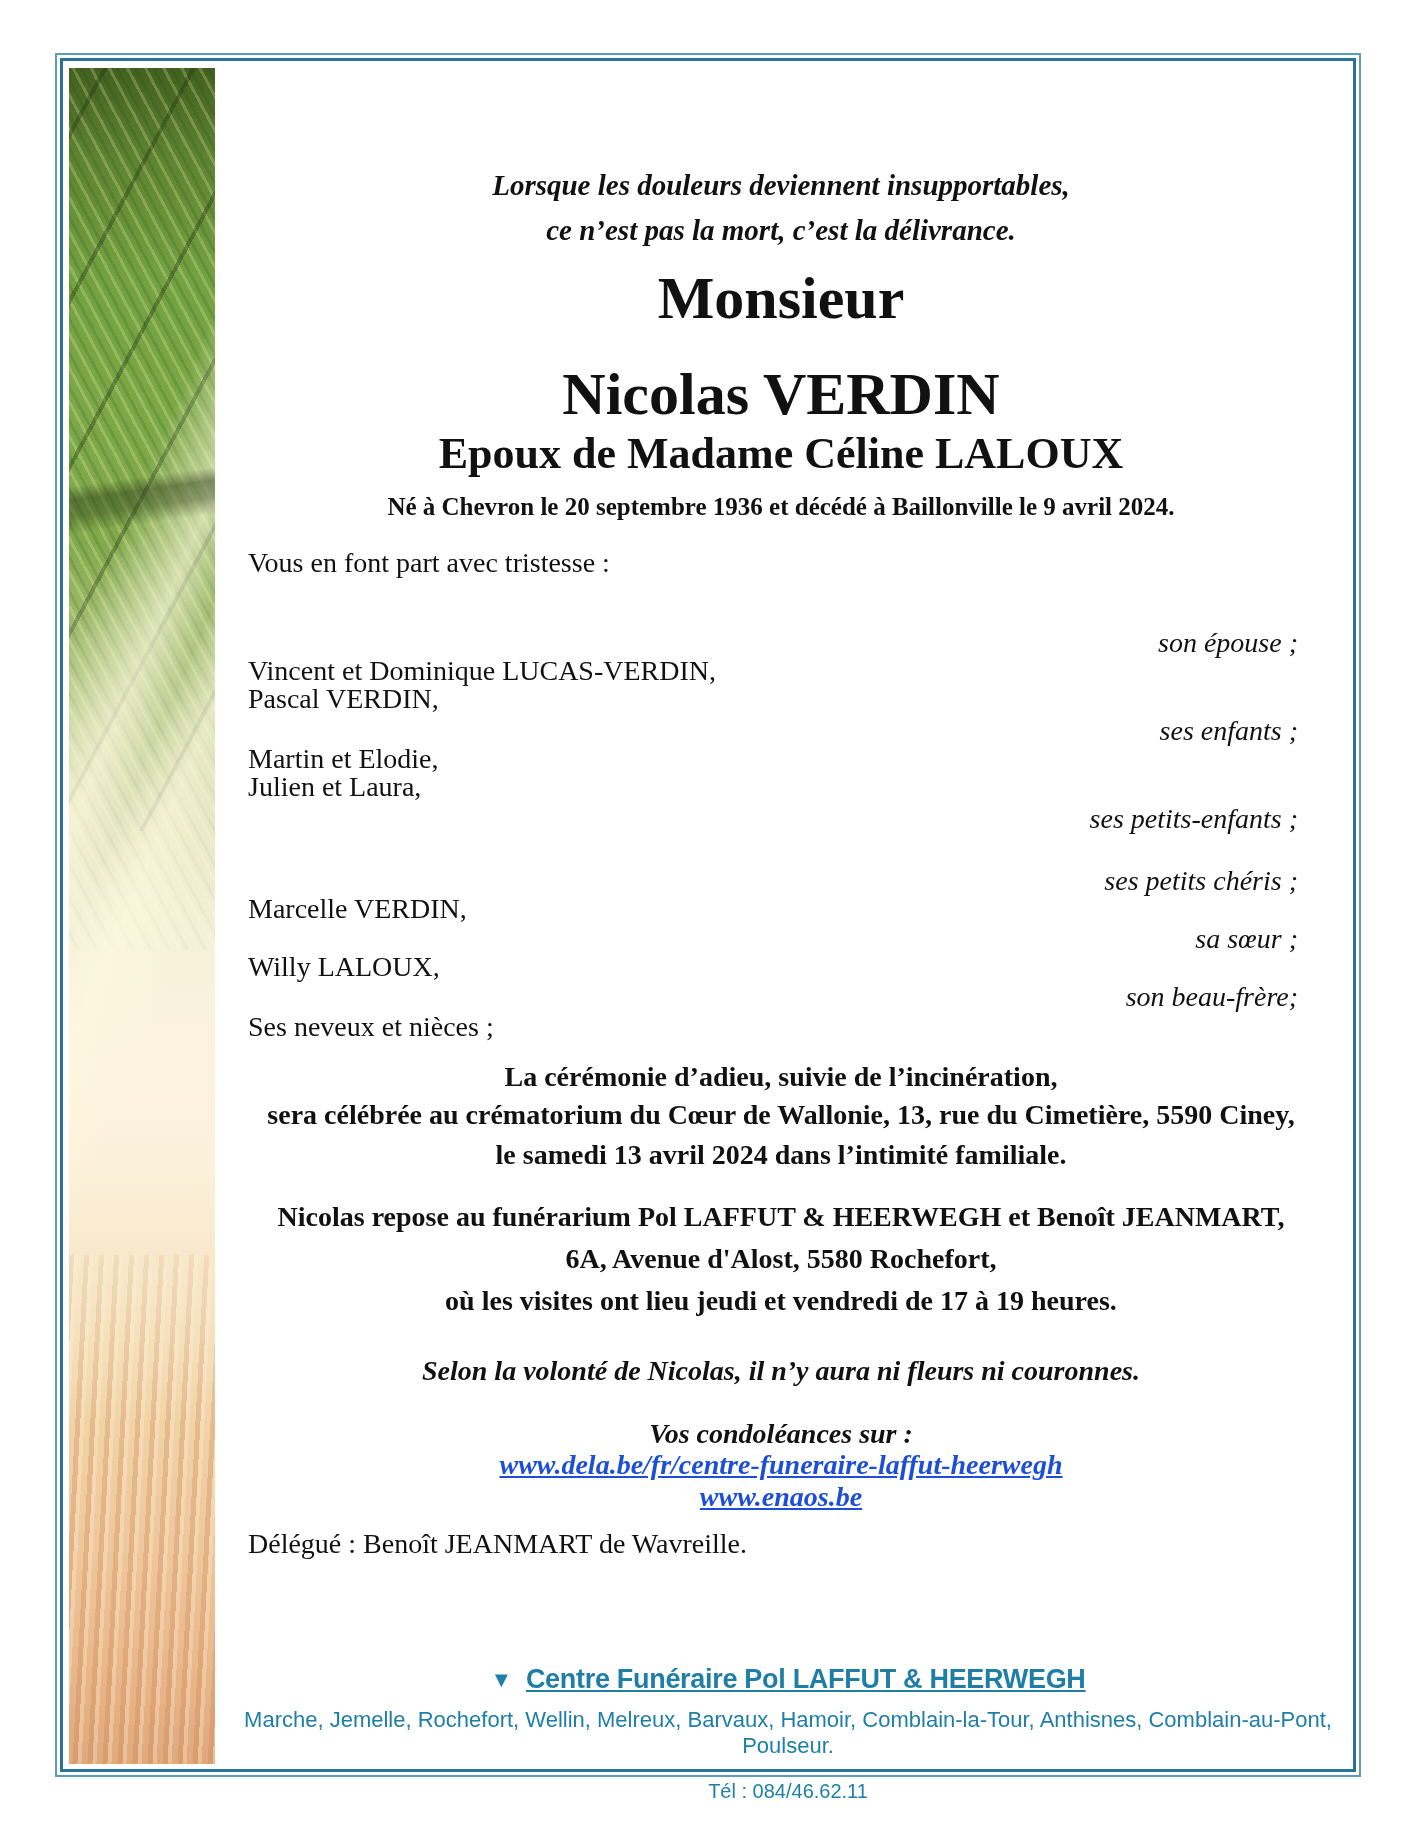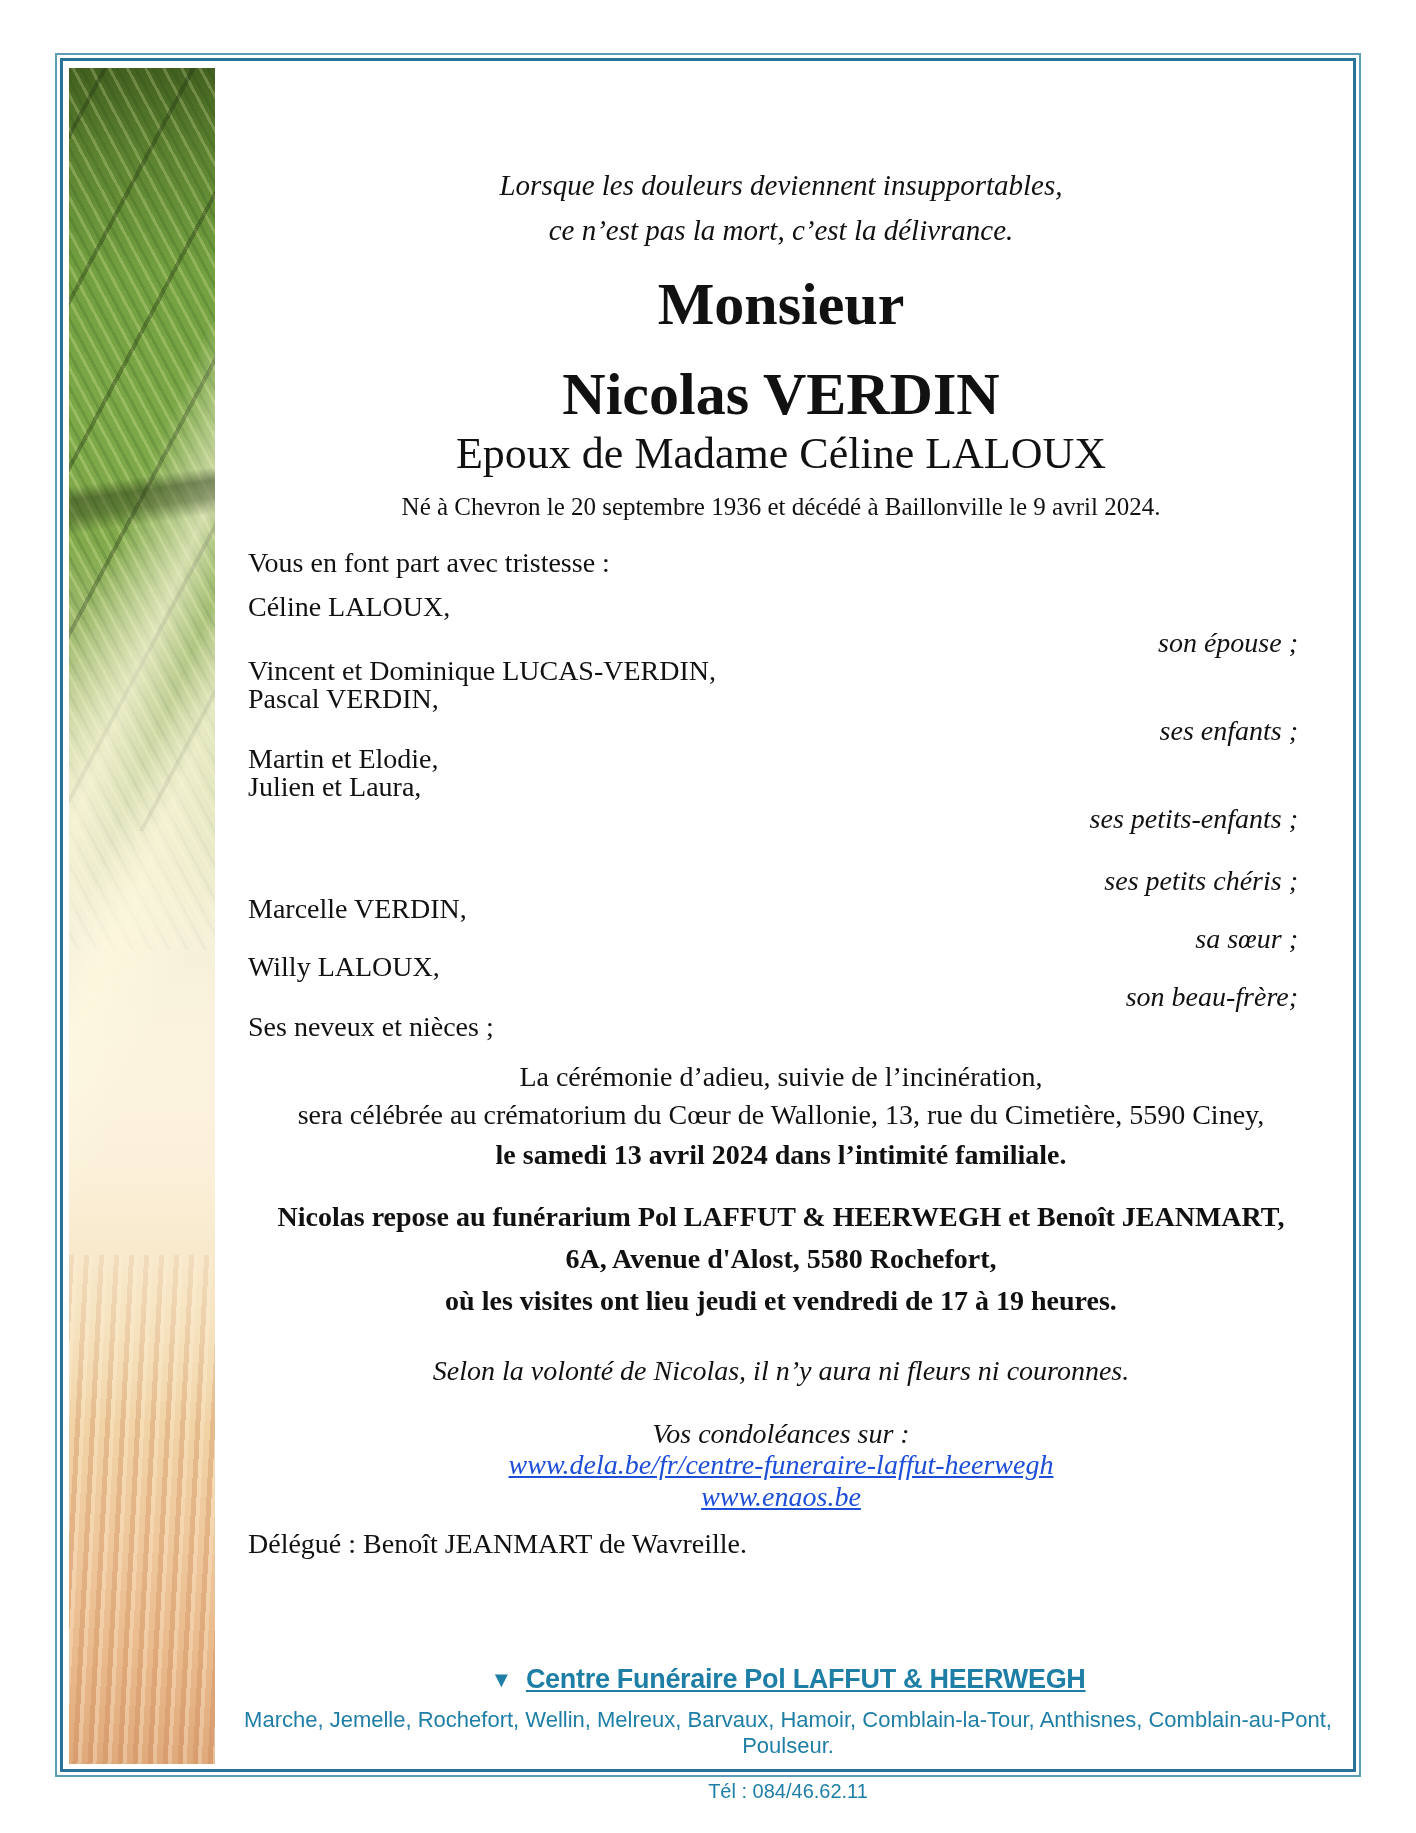--- a/index.html
+++ b/index.html
@@ -18,21 +18,21 @@
       linear-gradient(180deg, rgba(255,252,240,0) 28%, rgba(255,251,235,0.75) 50%, rgba(253,244,226,0.88) 60%, rgba(251,238,214,0.55) 70%, rgba(251,238,214,0) 80%),
       repeating-linear-gradient(118deg, rgba(0,0,0,0) 0 30px, rgba(35,52,18,0.38) 30px 34px, rgba(0,0,0,0) 34px 78px),
       repeating-linear-gradient(62deg, rgba(255,255,190,0.22) 0 3px, rgba(0,0,0,0) 3px 7px, rgba(28,66,22,0.16) 7px 10px, rgba(0,0,0,0) 10px 16px),
       repeating-linear-gradient(93deg, rgba(198,124,74,0.28) 0 5px, rgba(255,242,218,0.30) 5px 9px, rgba(0,0,0,0) 9px 15px),
       linear-gradient(180deg,#42601f 0%,#5c8230 5%,#73a040 12%,#7ca847 20%,#82aa4c 28%,#95b25c 36%,#b8c47e 44%,#d9d2a0 52%,#efe2bd 58%,#f7ecd0 64%,#f4e0b8 72%,#f1d3a6 80%,#eec69a 88%,#e9b98b 94%,#dfa97b 100%);
     background-size:100% 100%,100% 70%,100% 100%,100% 45%,100% 52%,100% 30%,100% 100%;
     background-position:top,top,top,top,top,bottom,top;
     background-repeat:no-repeat;}
   .content{position:absolute;left:248px;top:0;width:1066px;height:1833px;}
   .ln{position:absolute;left:0;width:100%;line-height:1.22;font-size:28px;white-space:nowrap;}
-  .c{text-align:center;}
+  .c{text-align:center;font-weight:bold;}
   .l{text-align:left;}
   .r{text-align:right;padding-right:16px;box-sizing:border-box;}
   .it{font-style:italic;}
   .b{font-weight:bold;}
   .quote{font-size:29px;}
   .big{font-size:60px;font-weight:bold;line-height:1;}
   .epoux{font-size:44px;line-height:1;}
   .ne{font-size:25px;}
   a.lnk{color:#1d4ed8;text-decoration:underline;font-style:italic;}
   .footer{position:absolute;left:215px;top:0;width:1146px;text-align:center;
@@ -50,28 +50,27 @@
     <div class="frame-inner"></div>
   </div>
 
   <div class="photo"></div>
 
   <div class="content">
 
     <div class="ln c it quote" style="top:168px">Lorsque les douleurs deviennent insupportables,</div>
     <div class="ln c it quote" style="top:213px">ce n’est pas la mort, c’est la délivrance.</div>
 
-    <div class="ln c big" style="top:274px">Monsieur</div>
+    <div class="ln c big" style="top:268px">Monsieur</div>
     <div class="ln c big" style="top:364px">Nicolas VERDIN</div>
     <div class="ln c epoux" style="top:432px">Epoux de Madame Céline LALOUX</div>
     <div class="ln c ne" style="top:492px">Né à Chevron le 20 septembre 1936 et décédé à Baillonville le 9 avril 2024.</div>
 
     <div class="ln l" style="top:546px">Vous en font part avec tristesse :</div>
 
-    <div class="ln l" style="top:590px">Céline LALOUX,</div>
     <div class="ln r it" style="top:626px">son épouse ;</div>
     <div class="ln l" style="top:654px">Vincent et Dominique LUCAS-VERDIN,</div>
     <div class="ln l" style="top:682px">Pascal VERDIN,</div>
     <div class="ln r it" style="top:714px">ses enfants ;</div>
     <div class="ln l" style="top:742px">Martin et Elodie,</div>
     <div class="ln l" style="top:770px">Julien et Laura,</div>
     <div class="ln r it" style="top:802px">ses petits-enfants ;</div>
     <div class="ln r it" style="top:864px">ses petits chéris ;</div>
     <div class="ln l" style="top:892px">Marcelle VERDIN,</div>
     <div class="ln r it" style="top:922px">sa sœur ;</div>

